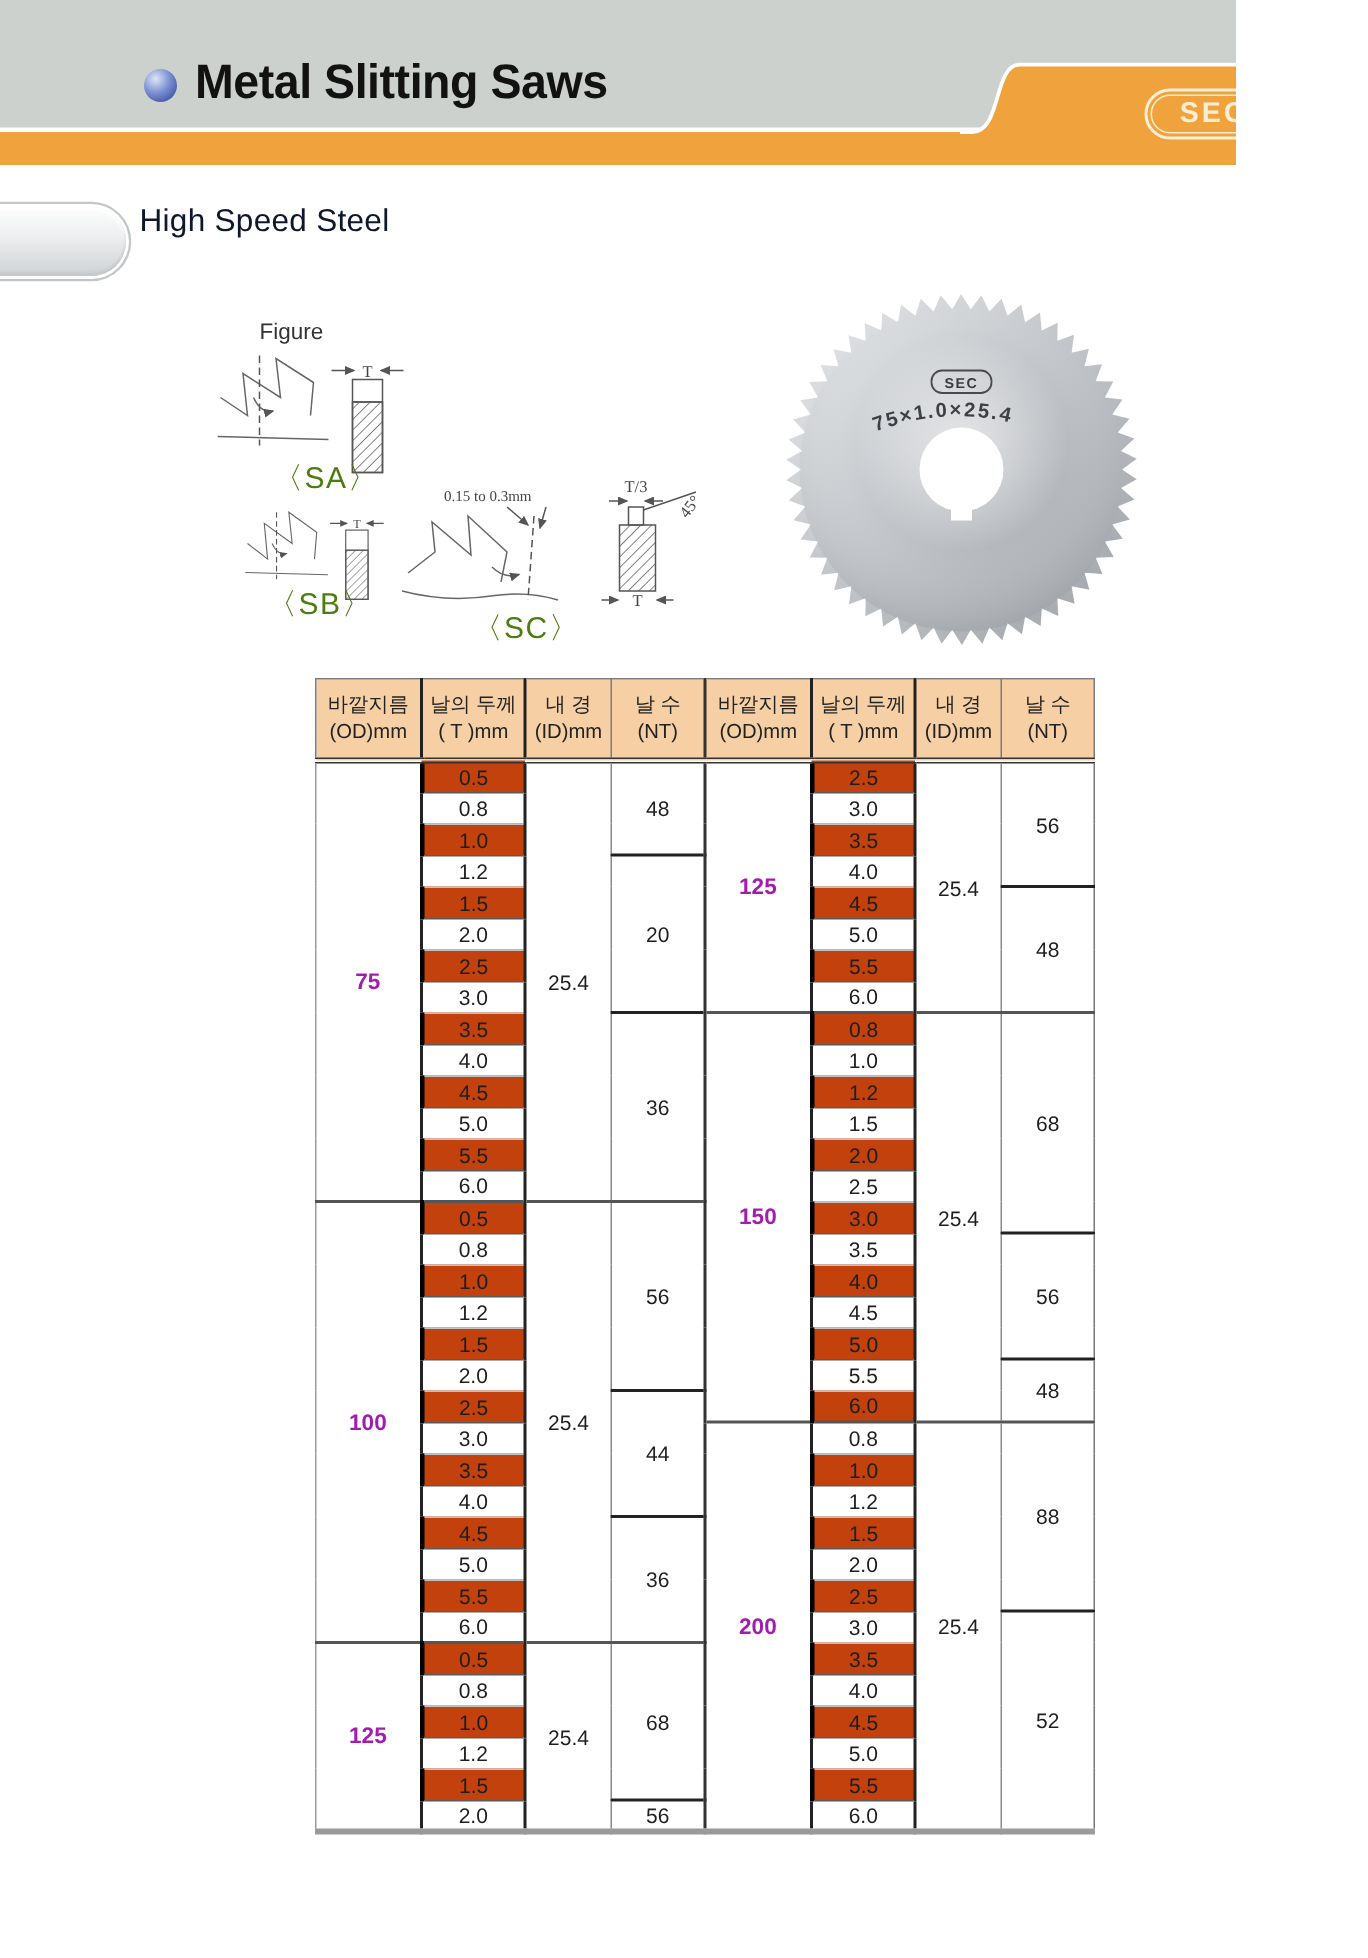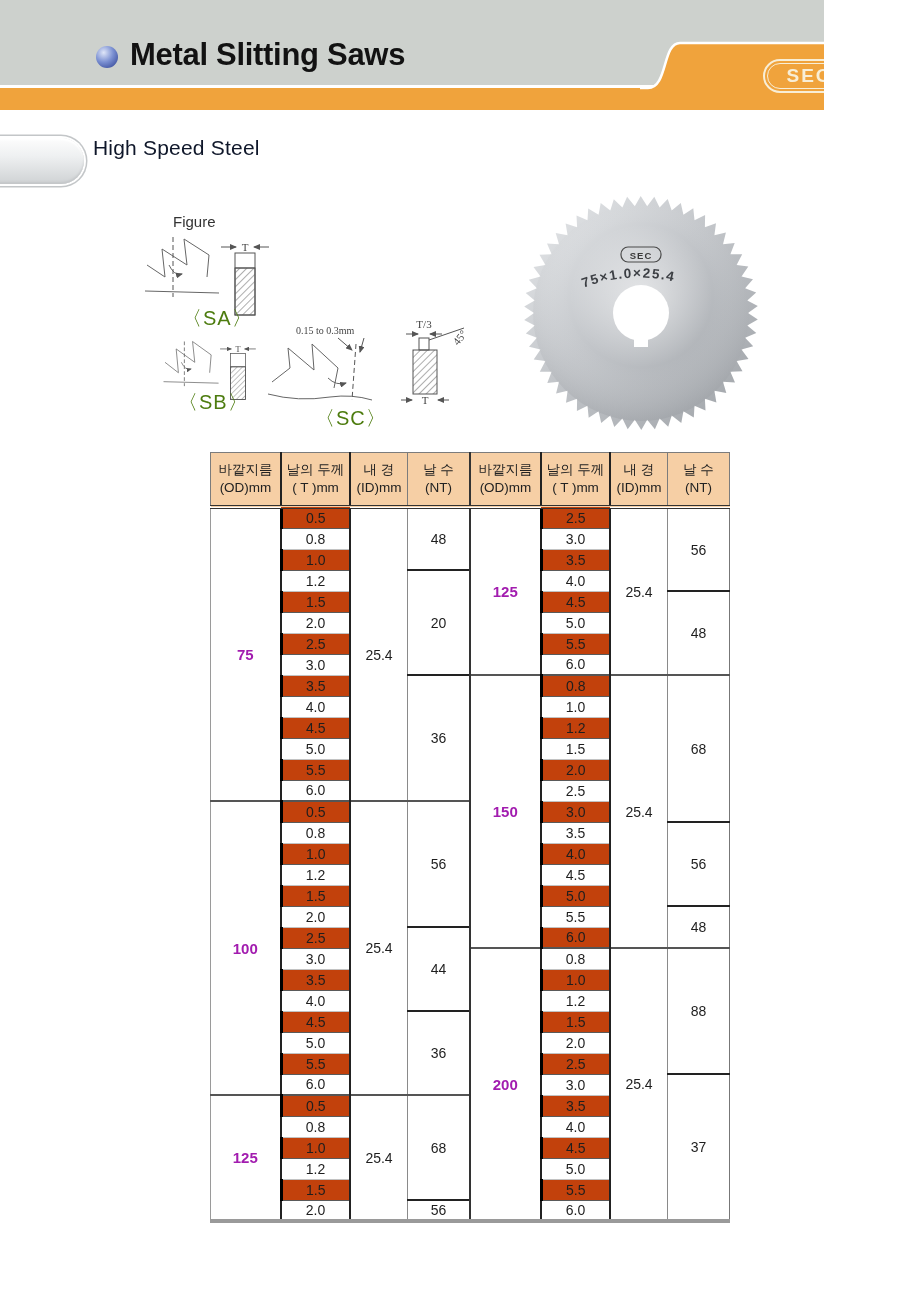--- a/index.html
+++ b/index.html
@@ -346,21 +346,21 @@
             <td class="t plain">5.0</td>
             <td class="t plain">2.0</td>
           </tr>
           <tr>
             <td class="t shaded">5.5</td>
             <td class="t shaded">2.5</td>
           </tr>
           <tr>
             <td class="t plain">6.0</td>
             <td class="t plain">3.0</td>
-            <td class="nt span-start" rowspan="7">37</td>
+            <td class="nt span-start" rowspan="7">52</td>
           </tr>
           <tr>
             <td class="od gs" rowspan="6">125</td>
             <td class="t shaded gs">0.5</td>
             <td class="id gs" rowspan="6">25.4</td>
             <td class="nt gs" rowspan="5">68</td>
             <td class="t shaded">3.5</td>
           </tr>
           <tr>
             <td class="t plain">0.8</td>

